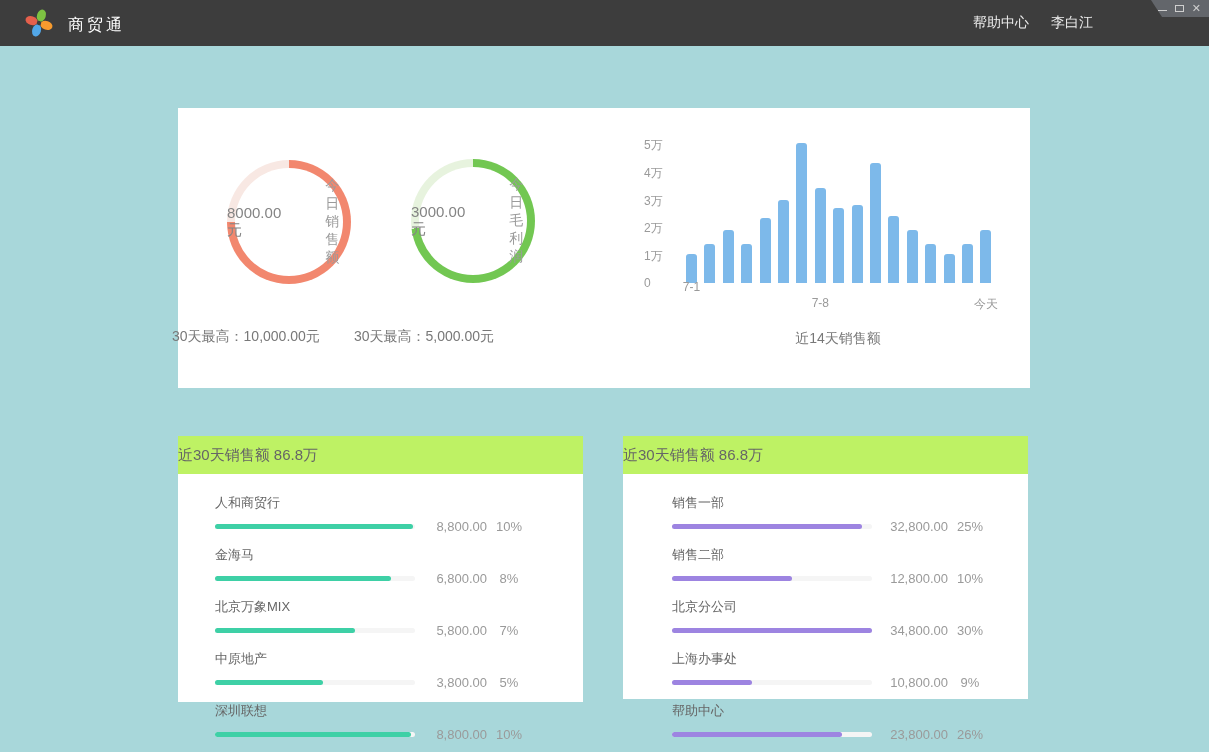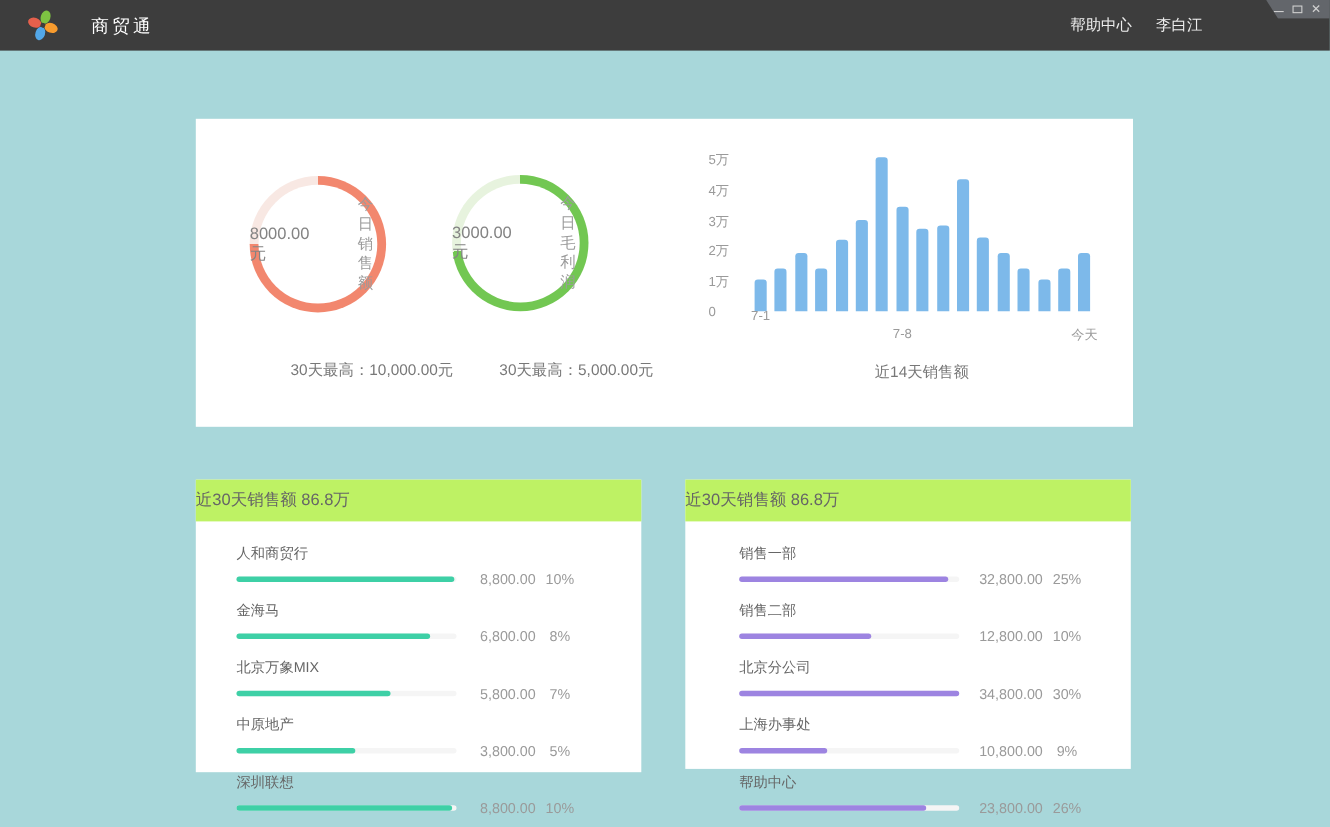--- a/index.html
+++ b/index.html
@@ -7,21 +7,21 @@
   body {
     position: relative;
     background: #a8d7da;
     font-family: "Liberation Sans", "DejaVu Sans", sans-serif;
     overflow: hidden;
   }
 
   
   .titlebar { position:absolute; top:0; left:0; width:1209px; height:46px; background:#3d3d3d; }
   .logo { position:absolute; left:24px; top:8px; width:30px; height:30px; }
-  .app-title { position:absolute; left:83px; top:0; height:46px; line-height:49px; color:#ffffff; font-size:16px; letter-spacing:3px; }
+  .app-title { position:absolute; left:68px; top:0; height:46px; line-height:49px; color:#ffffff; font-size:16px; letter-spacing:3px; }
   .titlebar-menu { position:absolute; right:116px; top:0; height:46px; display:flex; align-items:center; gap:22px; }
   .menu-item { color:#ededed; font-size:14px; cursor:pointer; }
   .win-tab { position:absolute; top:0; right:0; width:58px; height:17px; background:#63666b;
     clip-path:polygon(0 0, 100% 0, 100% 100%, 11px 100%);
     display:flex; align-items:center; justify-content:flex-end; gap:8px; padding-right:8px; }
   .win-min { width:9px; height:1px; background:#cfcfcf; margin-top:4px; }
   .win-max { width:9px; height:7px; border:1px solid #cfcfcf; }
   .win-close { color:#cfcfcf; font-size:11px; line-height:1; font-family:"DejaVu Sans", sans-serif; }
 
   
@@ -29,21 +29,21 @@
   #overview-card { left:178px; top:108px; width:852px; height:280px; }
 
   
   .donut { position:absolute; width:124px; height:124px; border-radius:50%; }
   .donut::after { content:""; position:absolute; inset:8px; background:#fff; border-radius:50%; }
   .donut-text { position:absolute; inset:0; z-index:1; display:flex; flex-direction:row; align-items:center; justify-content:center; }
   .donut-value { font-size:15px; color:#848484; }
   .donut-label { font-size:14px; color:#9b9b9b;margin-left:44px; }
   #donut-0 { left:49px; top:52px; }
   #donut-1 { left:233px; top:51px; }
-  .footnote { position:absolute; top:220px; width:240px; text-align:right; font-size:14px; color:#787878; }
+  .footnote { position:absolute; top:220px; width:240px; text-align:left; font-size:14px; color:#787878; }
   #footnote-0 { left:-6px; }
   #footnote-1 { left:176px; }
 
   
   #bar-chart { position:absolute; left:460px; top:30px; width:380px; height:215px; }
   .y-tick { position:absolute; left:6px; width:36px; font-size:12px; color:#9a9a9a; }
   #bar-plot { position:absolute; left:48px; top:6px; width:310px; height:139px; }
   .bar { position:absolute; bottom:0; width:11px; border-radius:3px 3px 0 0; }
   .x-tick { position:absolute; width:60px; text-align:center; font-size:12px; color:#9a9a9a; }
   .chart-caption { position:absolute; top:192px; left:10px; width:380px; text-align:center; font-size:14px; color:#787878; }

